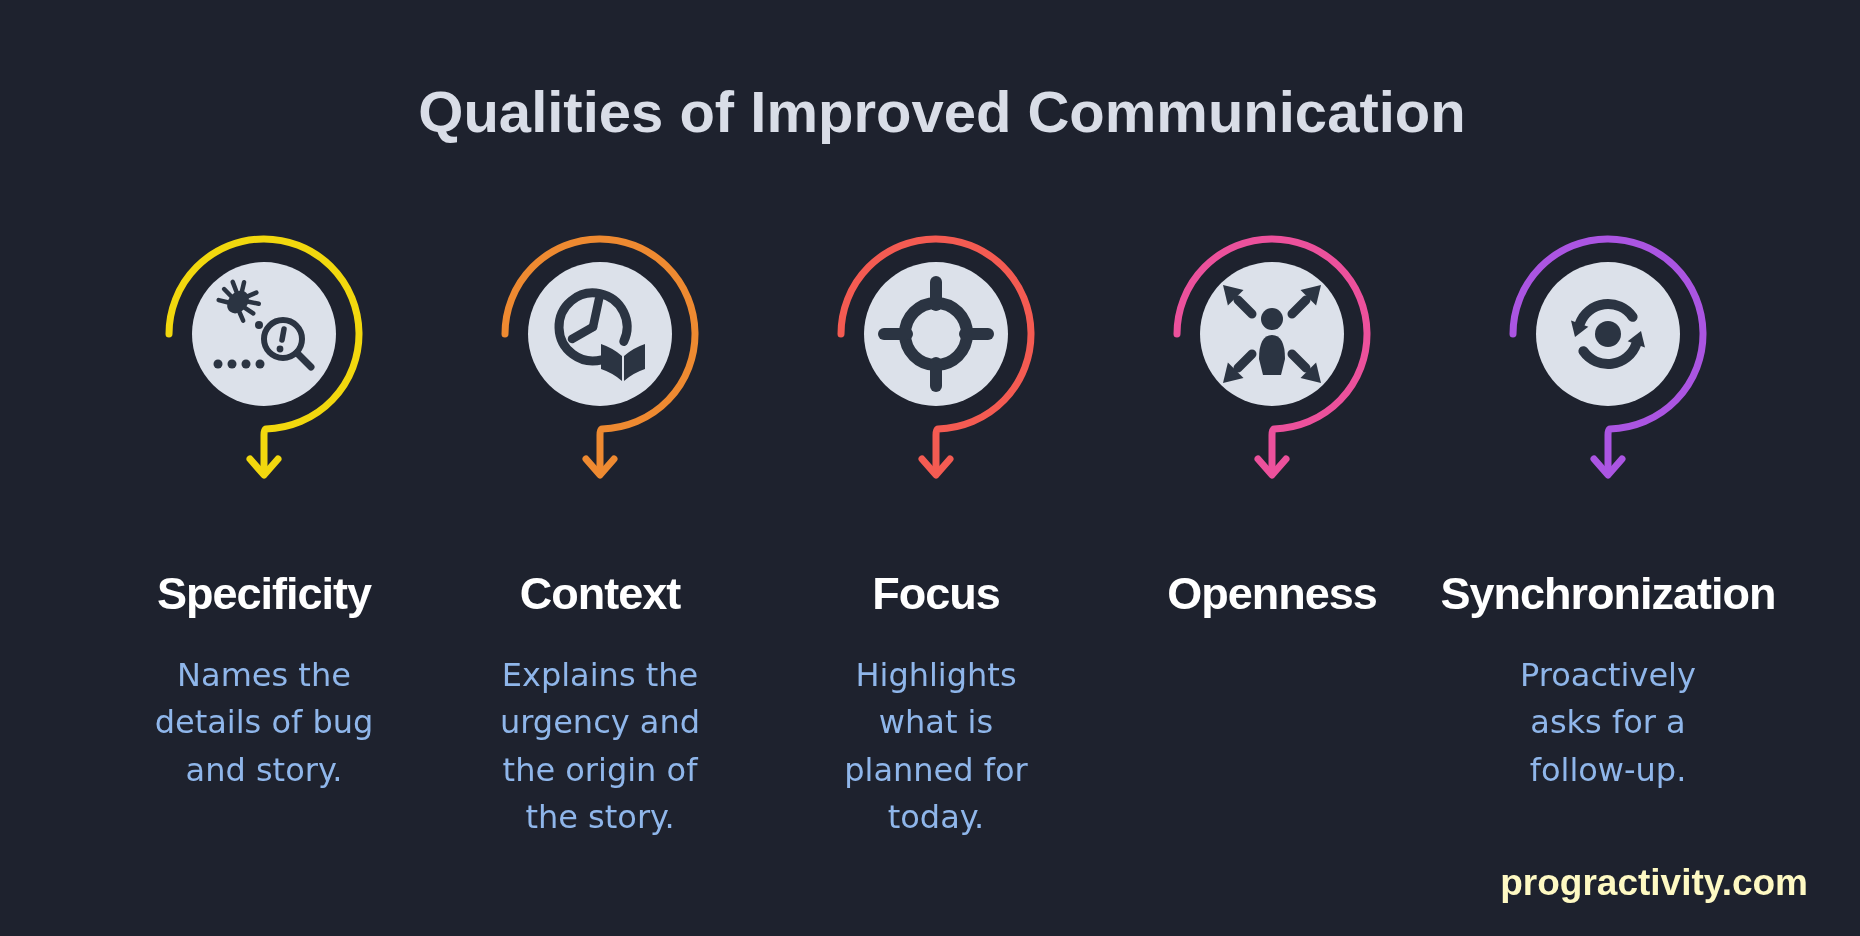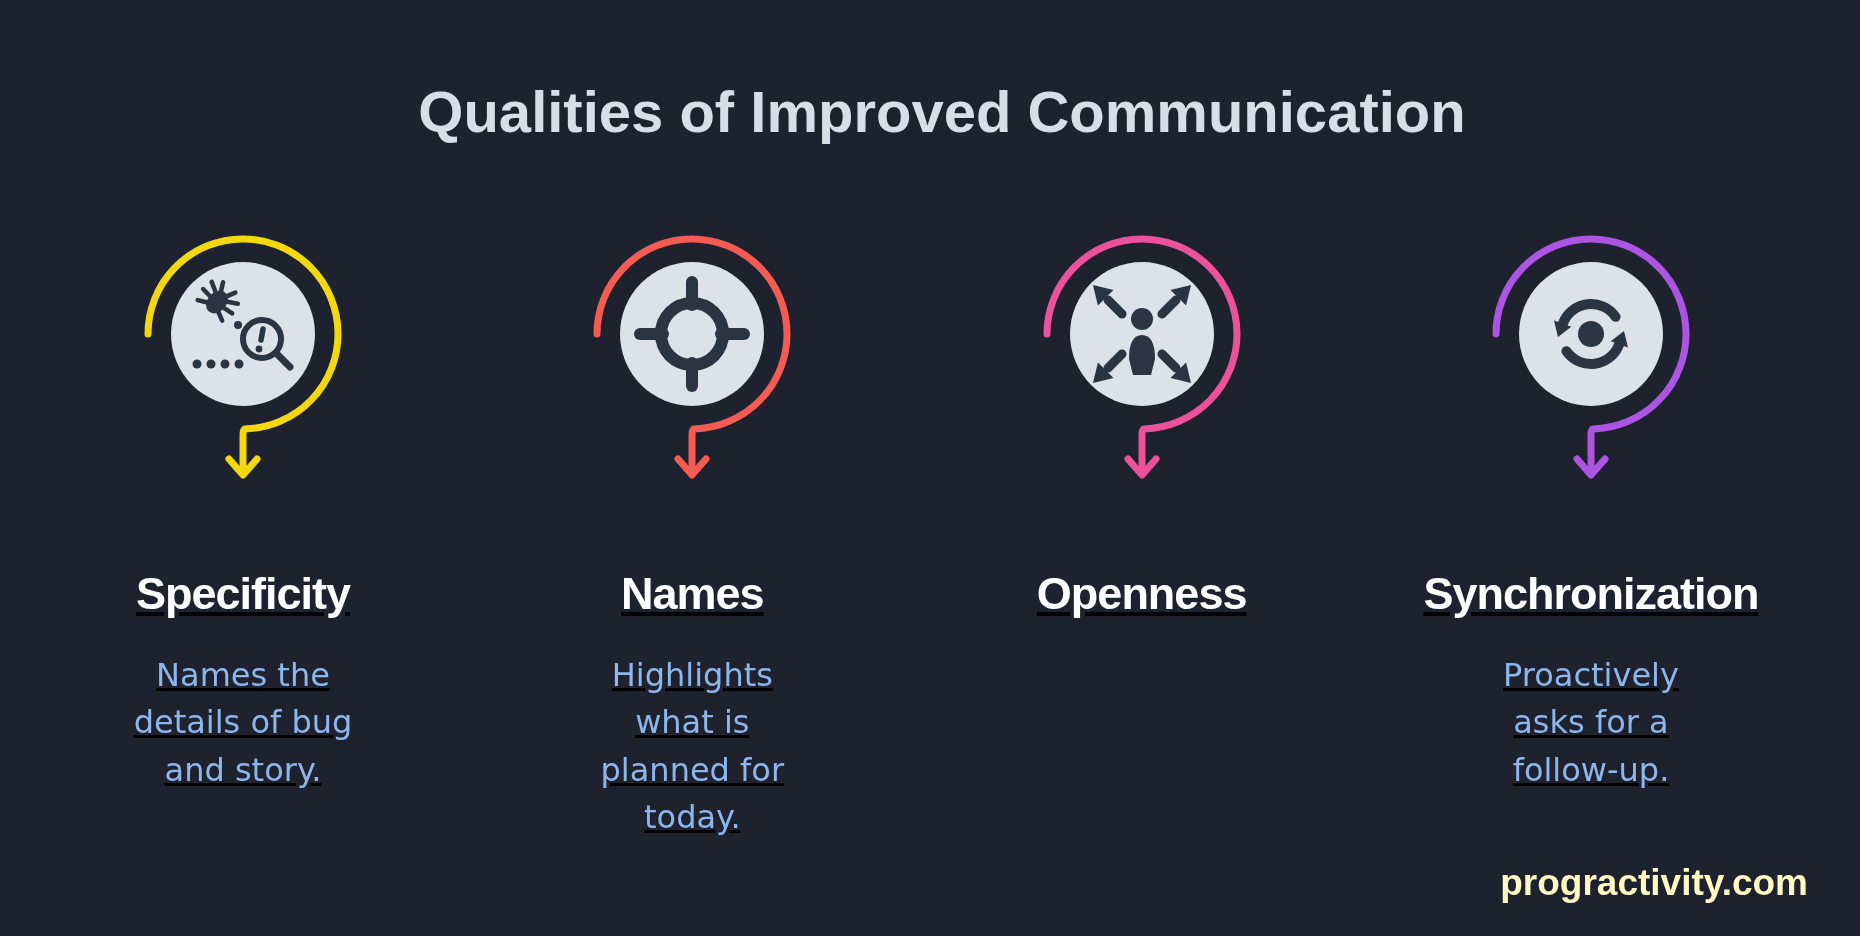--- a/index.html
+++ b/index.html
@@ -14,25 +14,24 @@
     position:absolute;
     top:78px;left:12px;width:100%;
     text-align:center;
     font-size:58px;
     font-weight:700;
     letter-spacing:0px;
     color:#d9dde7;
   }
   .columns{
     position:absolute;
-    left:75px;top:228px;
+    left:96px;top:228px;
     width:1684px;
     display:flex;
-    justify-content:space-between;
-    text-decoration:underline;
+    justify-content:flex-start;
   }
   .column{
     width:336px;
     display:flex;
     flex-direction:column;
     align-items:center;
   }
   .icon-wrap{width:220px;height:300px;}
   .icon-wrap svg{display:block;width:220px;height:300px;}
   .heading{
@@ -104,39 +103,62 @@
             <circle class="glyph-fill" cx="106" cy="136" r="4.5"></circle>
           </g>
         </svg>
       </div>
       <div class="heading">Specificity</div>
       <div class="description">Names the
 details of bug
 and story.</div>
     </div>
 
+    <div class="column">
+      <div class="icon-wrap">
+        <svg viewBox="0 0 220 300">
+          <g fill="none" stroke-width="7" stroke-linecap="round" stroke-linejoin="round" stroke="#ee8a31">
+            <path d="M 15 106 A 95 95 0 1 1 112 200.9 Q 110 202 110 207 L 110 243"></path>
+            <path d="M 96 231 L 110 247 L 124 231"></path>
+          </g>
+          <circle cx="110" cy="106" r="72" fill="#dce1ea"></circle>
+          <g>
+            <path class="glyph-stroke" d="M 133.8 113.4 A 34 34 0 1 0 111.8 131.8" stroke-width="9" stroke-linecap="round"></path>
+            <path class="glyph-stroke" d="M 103 99 L 109 71" stroke-width="8.5" stroke-linecap="round"></path>
+            <path class="glyph-stroke" d="M 103 99 L 82 111" stroke-width="8.5" stroke-linecap="round"></path>
+            <path class="glyph-fill" d="M 111 116 Q 123 120 132 128 L 132 153 Q 123 145 111 141 Z"></path>
+            <path class="glyph-fill" d="M 155 116 Q 143 120 134 128 L 134 153 Q 143 145 155 141 Z"></path>
+          </g>
+        </svg>
+      </div>
+      <div class="heading">Context</div>
+      <div class="description">Explains the
+urgency and
+the origin of
+the story.</div>
+    </div>
 
     <div class="column">
       <div class="icon-wrap">
         <svg viewBox="0 0 220 300">
           <g fill="none" stroke-width="7" stroke-linecap="round" stroke-linejoin="round" stroke="#f45b52">
             <path d="M 15 106 A 95 95 0 1 1 112 200.9 Q 110 202 110 207 L 110 243"></path>
             <path d="M 96 231 L 110 247 L 124 231"></path>
           </g>
           <circle cx="110" cy="106" r="72" fill="#dce1ea"></circle>
           <g class="glyph-stroke" stroke-width="12" stroke-linecap="round">
             <circle cx="110" cy="106" r="31"></circle>
             <path d="M 110 54 L 110 77"></path>
             <path d="M 110 135 L 110 158"></path>
             <path d="M 58 106 L 81 106"></path>
             <path d="M 139 106 L 162 106"></path>
           </g>
         </svg>
       </div>
-      <div class="heading">Names</div>
+      <div class="heading">Focus</div>
       <div class="description">Highlights
 what is
 planned for
 today.</div>
     </div>
 
     <div class="column">
       <div class="icon-wrap">
         <svg viewBox="0 0 220 300">
           <g fill="none" stroke-width="7" stroke-linecap="round" stroke-linejoin="round" stroke="#ec519c">

